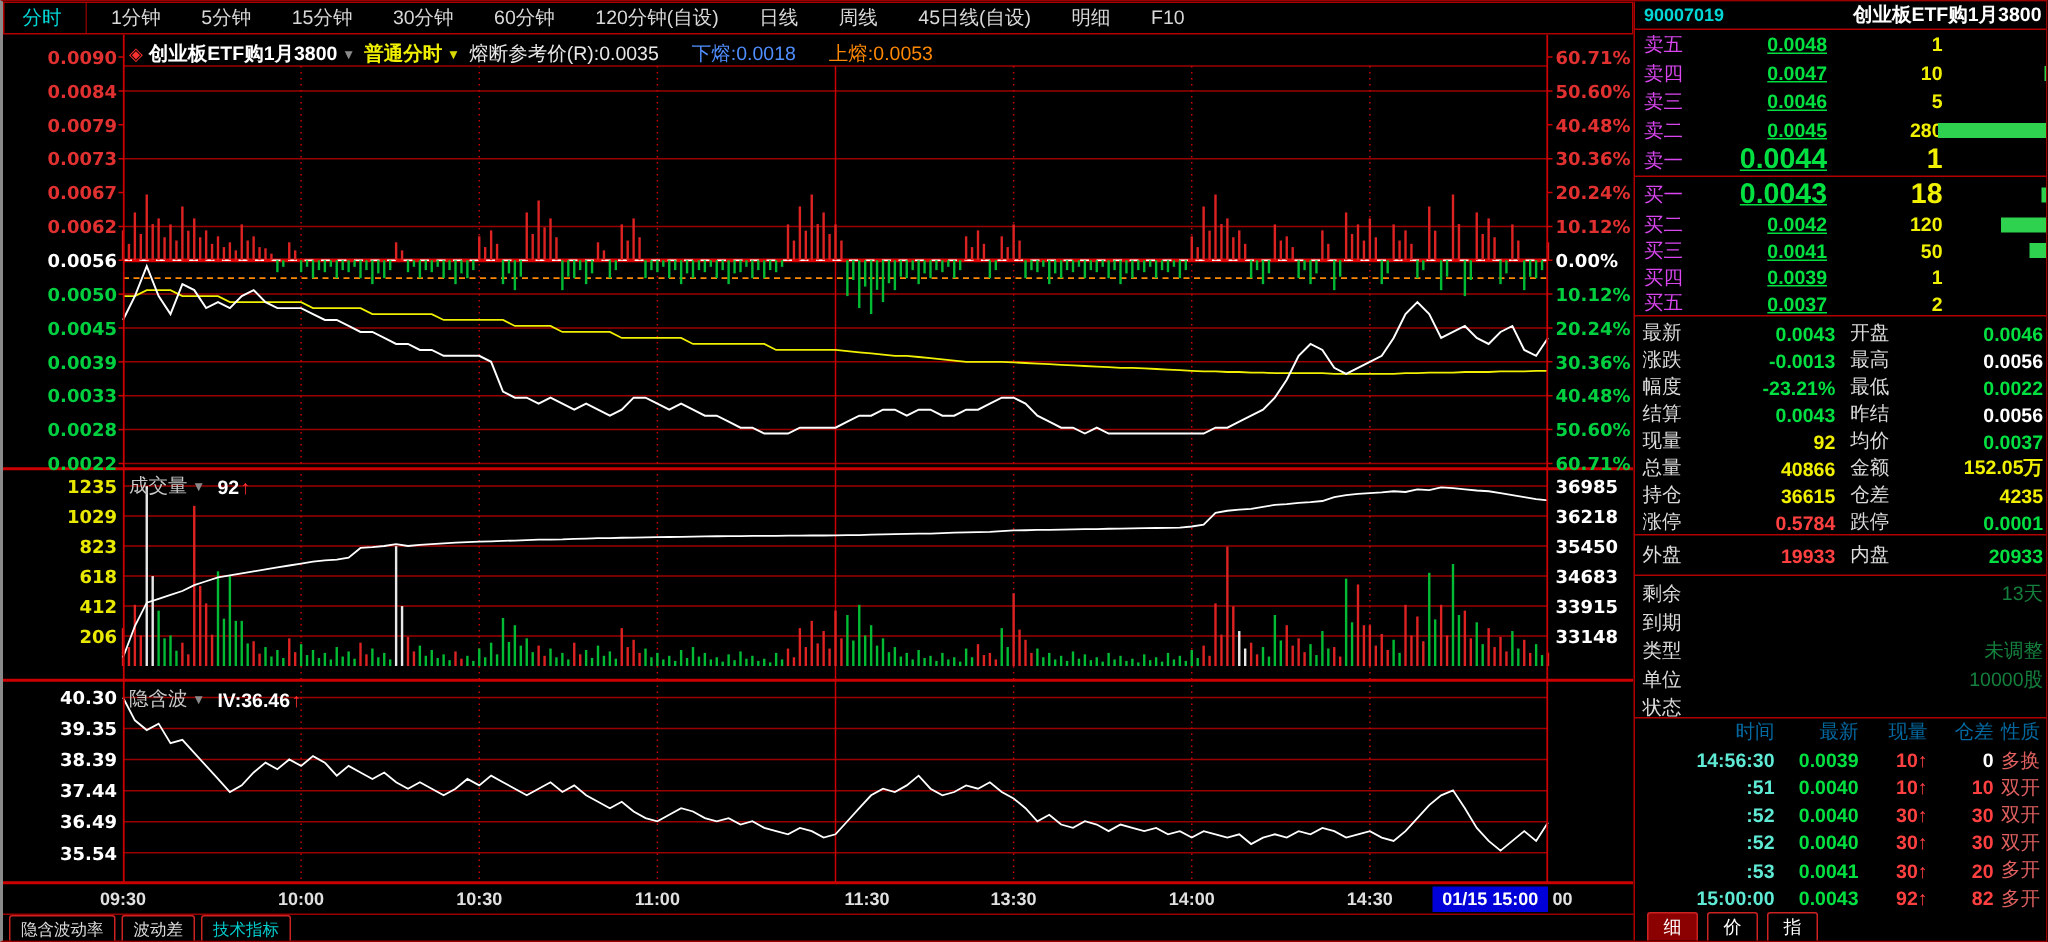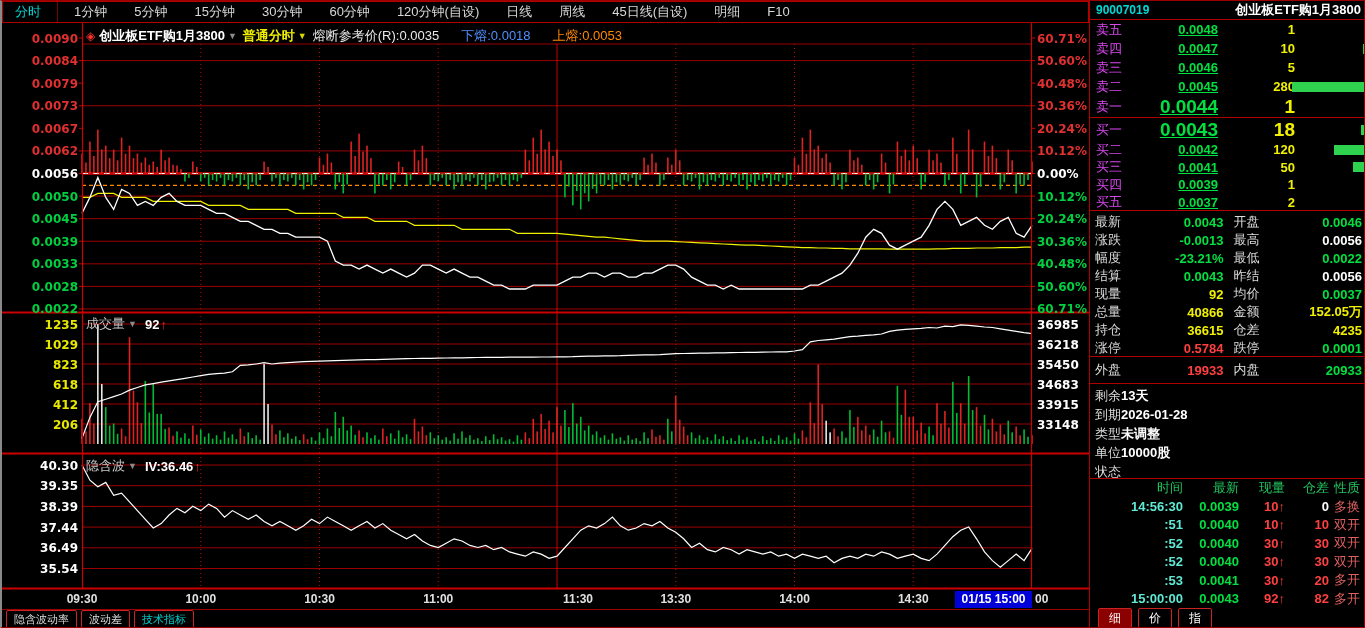--- a/index.html
+++ b/index.html
@@ -62,29 +62,29 @@
   #stats{top:210px;height:146px;border-bottom:1px solid #b00000;padding-top:2px;}
   .srow{display:flex;align-items:center;height:18px;padding:0 5px;font-size:13px;}
   .sl{width:40px;color:#dcdcdc;}
   .sv{flex:1;text-align:right;font-weight:700;}
   .sv1{margin-right:10px;}
   #flow{top:356px;height:27px;border-bottom:1px solid #b00000;display:flex;align-items:center;
         padding:0 5px;font-size:13px;}
   #info{top:383px;height:95px;border-bottom:1px solid #b00000;padding-top:2px;}
   .irow{display:flex;align-items:center;height:19px;padding:0 5px;}
   .il{color:#dcdcdc;}
-  .iv{flex:1;text-align:left;color:#ffffff;font-weight:700;}
+  .iv{flex:1;text-align:right;color:#15803d;font-weight:400;}
   #tape{top:478px;height:129px;}
   .trow{display:flex;align-items:center;height:18.4px;padding:0 5px;font-size:13px;}
   .tt{width:88px;text-align:right;color:#5eead4;font-weight:700;}
   .tp{width:56px;text-align:right;font-weight:700;}
   .tv{width:46px;text-align:right;font-weight:700;color:#ff4040;}
   .td{width:44px;text-align:right;font-weight:700;}
   .tn{flex:1;text-align:right;color:#e06060;padding-right:2px;}
-  .trow.hdr span{color:#22c55e;font-weight:400;}
+  .trow.hdr span{color:#0369a1;font-weight:400;}
   #rp-tabs{top:607px;height:21px;display:flex;align-items:center;padding-left:8px;}
   .rtab{border:1px solid #cc2222;border-radius:2px;color:#ffffff;font-size:12px;width:32px;text-align:center;
         padding:1px 0;margin-right:6px;background:#000;}
   .rtab.active{background:#8b0000;}
   
   .c-g{color:#00e040;} .c-r{color:#ff4040;} .c-y{color:#f0f000;} .c-w{color:#ffffff;}
 </style>
 </head>
 <body>
 
@@ -883,21 +883,20 @@
       <span class="sl">内盘</span>
       <span class="sv c-g">20933</span>
     </div>
     <div id="info" class="rp-sec">
         <div class="irow">
           <span class="il">剩余</span>
           <span class="iv">13天</span>
         </div>
         <div class="irow">
           <span class="il">到期</span>
-          <span class="iv">2026-01-28</span>
         </div>
         <div class="irow">
           <span class="il">类型</span>
           <span class="iv">未调整</span>
         </div>
         <div class="irow">
           <span class="il">单位</span>
           <span class="iv">10000股</span>
         </div>
         <div class="irow">

